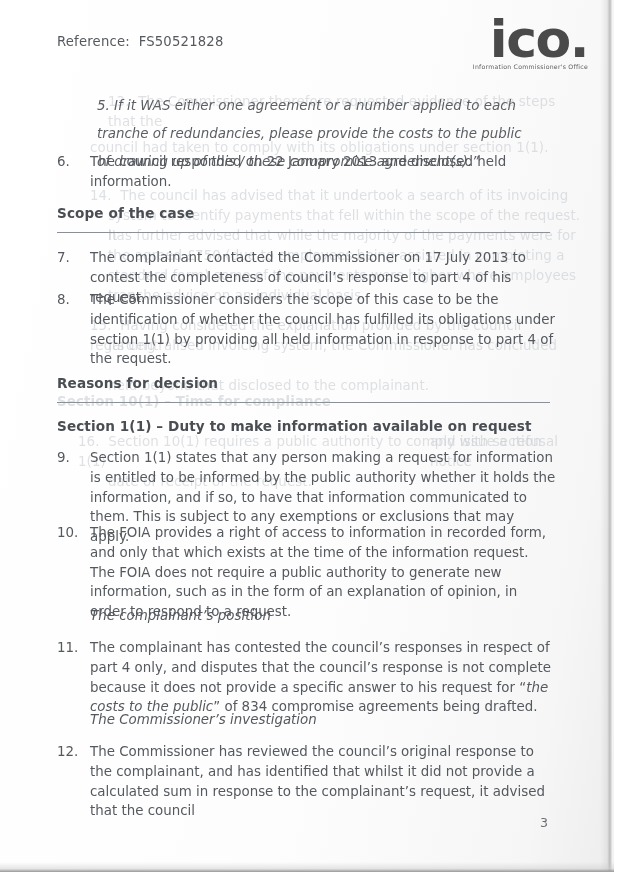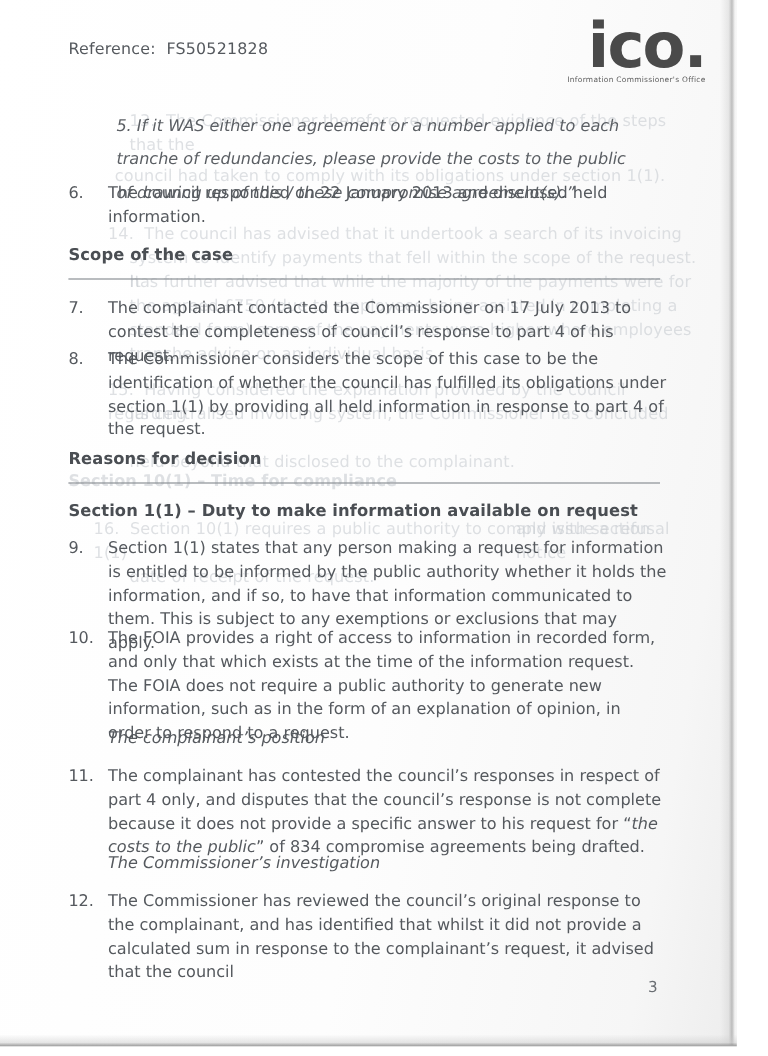--- a/index.html
+++ b/index.html
@@ -201,21 +201,21 @@
 </style>
 </head>
 <body>
 
 <div id="page">
 
   <div class="paper"></div>
 
   <div class="ghost-layer">
     <div class="ghost" style="left:108px; top:92px; width:470px;">13.  The Commissioner therefore requested evidence of the steps that the</div>
-    <div class="ghost" style="left:90px; top:138px; width:470px;text-align:center;">council had taken to comply with its obligations under section 1(1).</div>
+    <div class="ghost" style="left:90px; top:138px; width:470px;">council had taken to comply with its obligations under section 1(1).</div>
     <div class="ghost" style="left:90px; top:186px; width:480px;">14.  The council has advised that it undertook a search of its invoicing</div>
     <div class="ghost" style="left:108px; top:206px; width:480px;">system to identify payments that fell within the scope of the request. It</div>
     <div class="ghost" style="left:108px; top:226px; width:480px;">has further advised that while the majority of the payments were for</div>
     <div class="ghost" style="left:108px; top:246px; width:480px;">the agreed £750 (due to employees being assisted in completing a</div>
     <div class="ghost" style="left:108px; top:266px; width:480px;">standard form) some of the payments were higher where employees</div>
     <div class="ghost" style="left:108px; top:286px; width:480px;">tranche advice on an individual basis.</div>
     <div class="ghost" style="left:90px; top:316px; width:480px;">15.  Having considered the explanation provided by the council regarding</div>
     <div class="ghost" style="left:108px; top:336px; width:480px;">its centralised invoicing system, the Commissioner has concluded</div>
     <div class="ghost" style="left:108px; top:376px; width:480px;">held beyond that disclosed to the complainant.</div>
     <div class="ghost b" style="left:57px; top:392px; width:480px;">Section 10(1) – Time for compliance</div>

